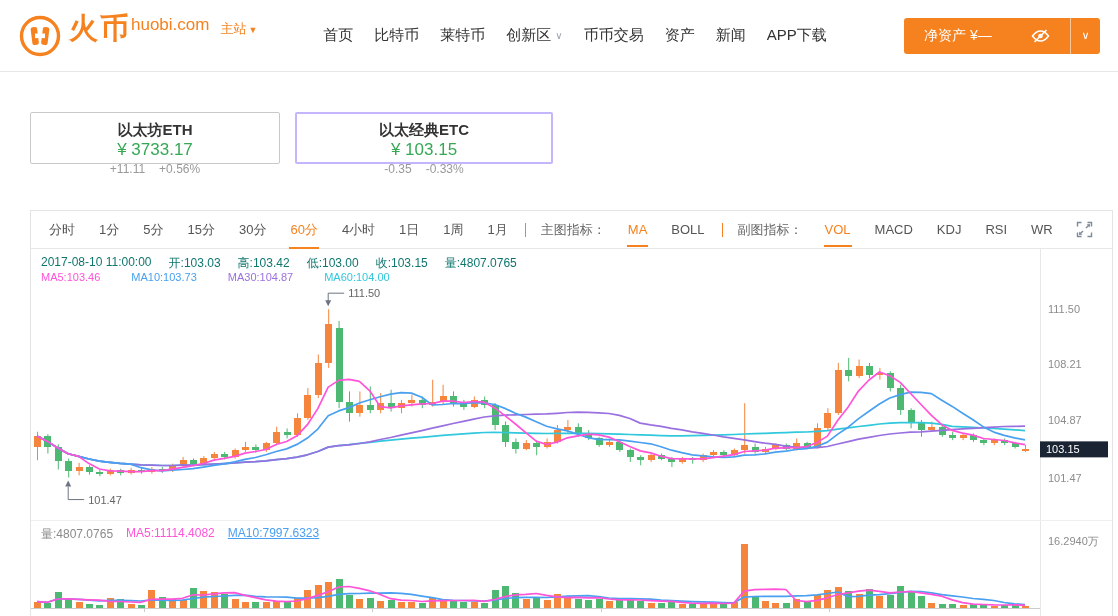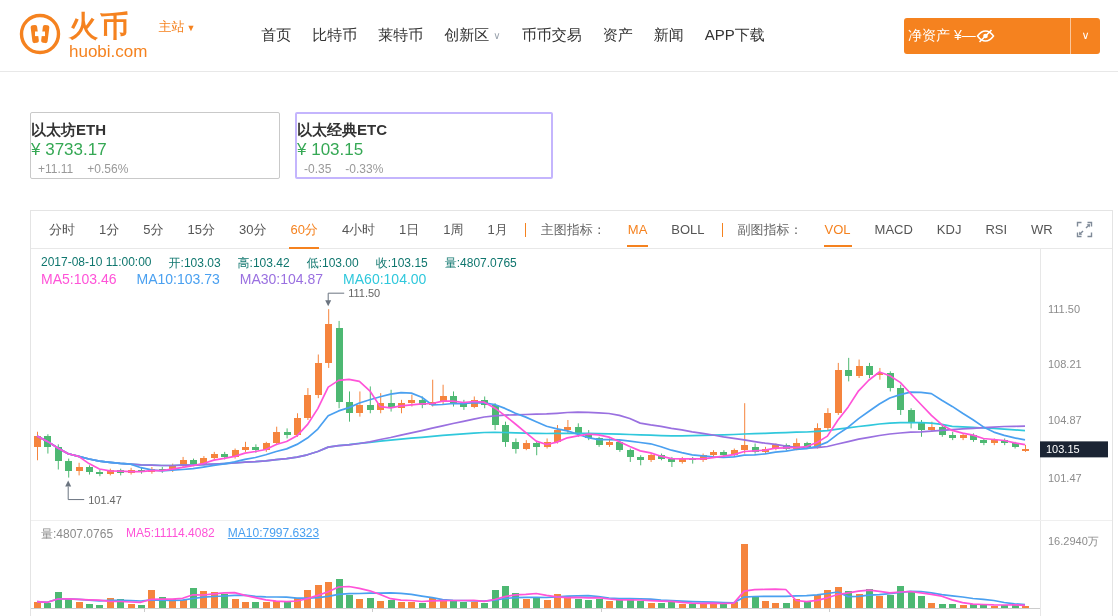--- a/index.html
+++ b/index.html
@@ -1,56 +1,56 @@
 <!DOCTYPE html>
 <html><head>
 <meta charset="utf-8">
 <style>
   *{box-sizing:border-box;margin:0;padding:0}
   html,body{width:1118px;height:616px;overflow:hidden;background:#fff;
     font-family:"Liberation Sans","DejaVu Sans",sans-serif;color:#333;position:relative}
   
   header{height:72px;border-bottom:1px solid #e8e8e8;display:flex;align-items:center;padding:0 18px}
   .logo{display:flex;align-items:flex-start;gap:7px;cursor:pointer}
-  .logo-texts{display:flex;flex-direction:column;line-height:1}
+  .logo-texts{display:flex;flex-direction:row;line-height:1}
   .brand{font-size:29px;font-weight:bold;color:#f5821f;letter-spacing:2px}
   .domain{font-size:17px;color:#f5821f;margin-top:2px}
   .site{font-size:13px;color:#f5821f;margin:6px 0 0 4px;cursor:pointer;white-space:nowrap}
   .site .caret{font-size:9px;margin-left:2px}
   nav{display:flex;gap:21px;margin-left:66px;font-size:15px;color:#333;white-space:nowrap}
   nav .nav-item{cursor:pointer;display:flex;align-items:center;gap:4px}
   nav .nav-item .chev{color:#9aa3ad;font-size:10px}
   .asset-btn{margin-left:auto;height:36px;background:#f5821f;border-radius:3px;color:#fff;
     display:flex;align-items:stretch;cursor:pointer;overflow:hidden}
-  .asset-main{display:flex;align-items:center;justify-content:flex-start;width:166px;padding:0 4px;font-size:14px}
+  .asset-main{display:flex;align-items:center;justify-content:space-between;width:166px;padding:0 20px;font-size:14px}
   .asset-div{width:1px;background:rgba(255,255,255,.55)}
   .asset-chev{width:29px;display:flex;align-items:center;justify-content:center;font-size:11px}
   
   .tickers{position:absolute;left:30px;top:112px;display:flex;gap:15px}
-  .card{width:250px;height:67px;border:1px solid #c9c9c9;border-radius:2px;
+  .card{width:250px;height:52px;border:1px solid #c9c9c9;border-radius:2px;text-align:center;
     padding-top:8px;cursor:pointer;background:#fff}
   .card.selected{width:258px;border:2px solid #c4b5fd;padding-top:7px}
   .card .t-name{font-size:15px;font-weight:bold;color:#333;line-height:17px}
   .card .t-price{font-size:17px;line-height:21px;margin-top:1px}
   .card .t-change{font-size:12px;color:#999;margin-top:2px}
   .card .t-change span{margin:0 7px}
   
   .chart-widget{position:absolute;left:30px;top:210px;width:1083px;height:430px;
     border:1px solid #e4e4e4;border-bottom:none;background:#fff}
   .toolbar{height:38px;border-bottom:1px solid #e8e8e8;display:flex;align-items:center;
     padding:0 6px;font-size:13px;color:#555;white-space:nowrap}
   .toolbar .item{margin:0 11px;padding:10px 1px 8px;border-bottom:2px solid transparent;cursor:pointer}
   .toolbar .item.active{color:#f5821f;border-bottom-color:#f5821f}
   .toolbar .tb-label{color:#666;margin:0 10px}
   .toolbar .tb-div{width:0;height:14px;border-left:1px solid #f5821f;margin:0 5px}
   .fullscreen{margin-left:auto;margin-right:13px;cursor:pointer;display:flex;align-items:center}
   .chart-body{position:relative;height:367px;cursor:crosshair}
   #chart-svg{position:absolute;left:0;top:0}
   .info1{position:absolute;left:10px;top:6px;font-size:12px;color:#0f766e;display:flex;gap:17px;white-space:nowrap}
-  .info2{position:absolute;left:10px;top:22px;font-size:14px;display:flex;gap:20px;white-space:nowrap}
+  .info2{position:absolute;left:10px;top:22px;font-size:11px;display:flex;gap:31px;white-space:nowrap}
   .volinfo{position:absolute;left:10px;top:277px;font-size:12px;color:#8a8a8a;display:flex;gap:13px;white-space:nowrap}
   .volinfo .u{text-decoration:underline}
 </style>
 </head>
 <body>
 
 <header>
   <div class="logo">
     <svg width="44" height="44" viewBox="0 0 44 44">
       <circle cx="22" cy="22" r="18.5" fill="none" stroke="#f5821f" stroke-width="3.4"></circle>

